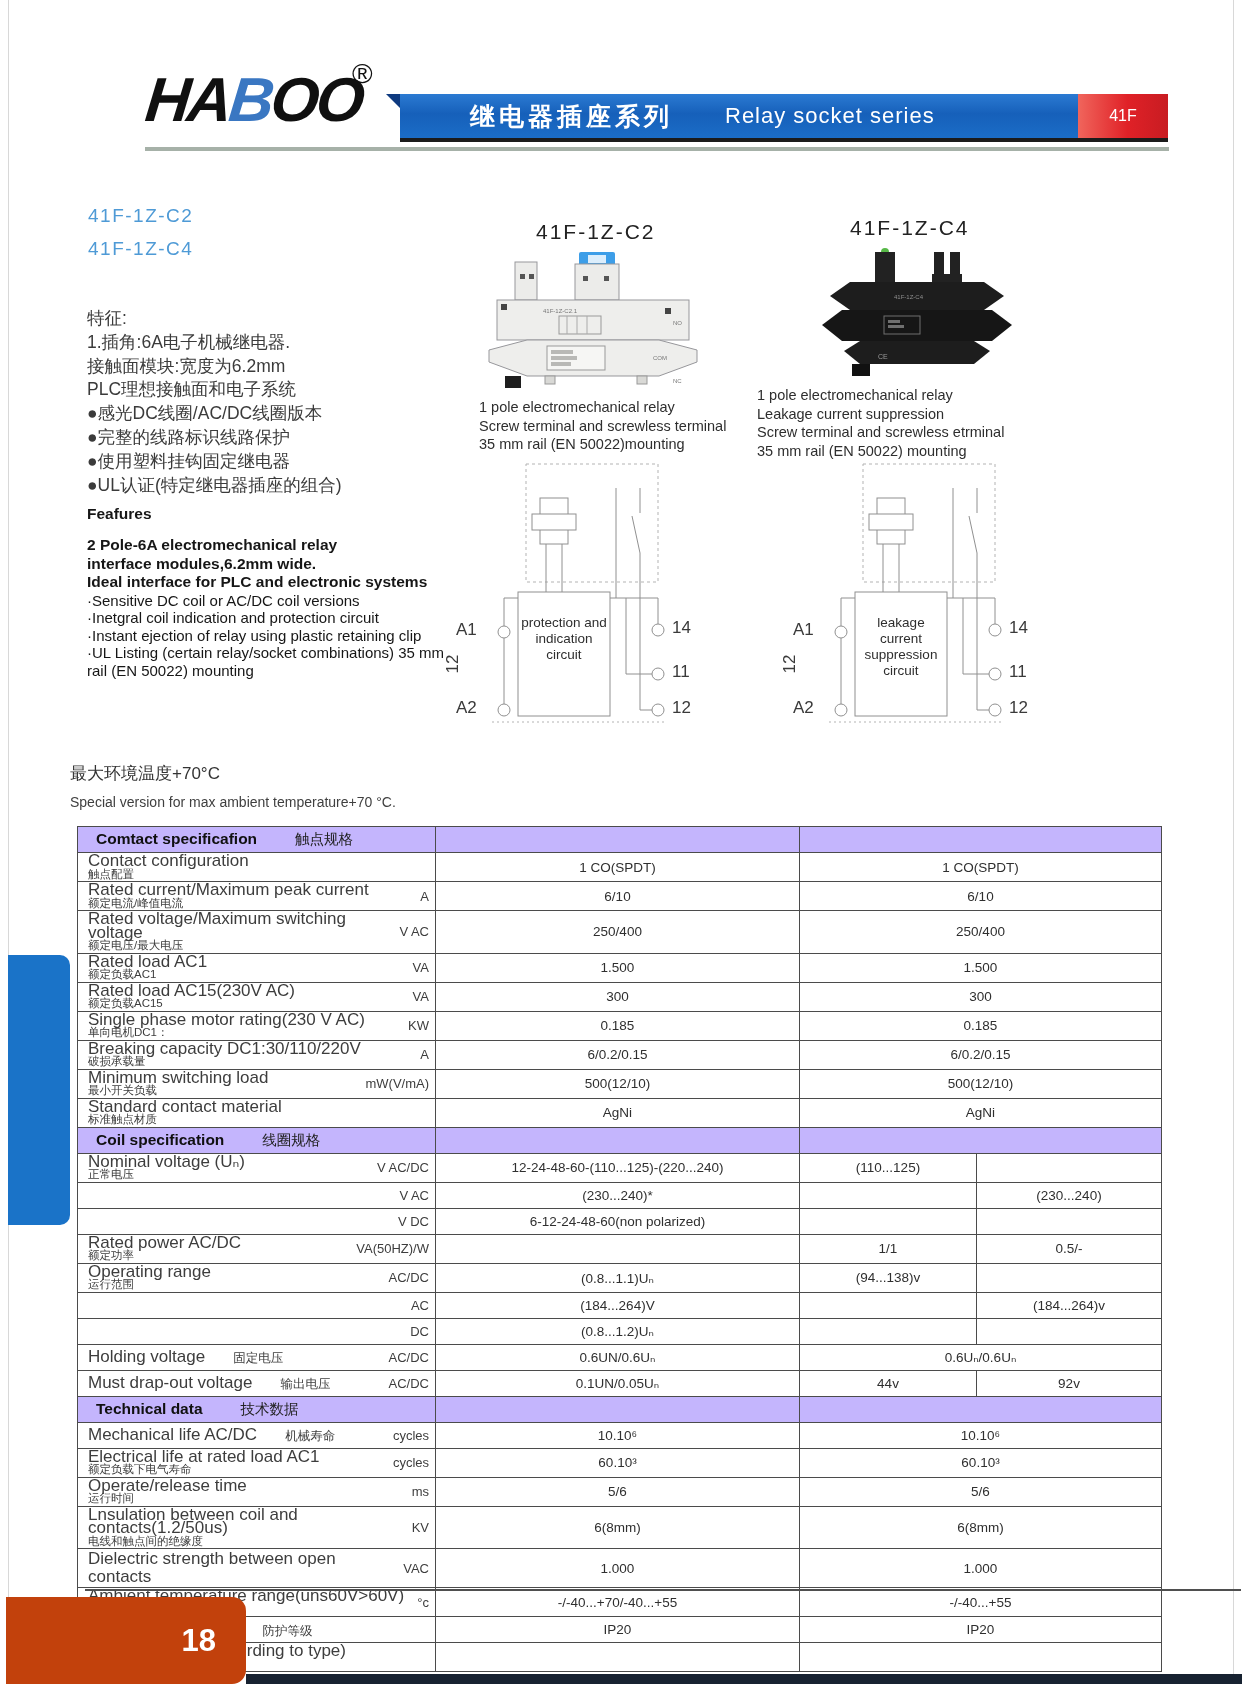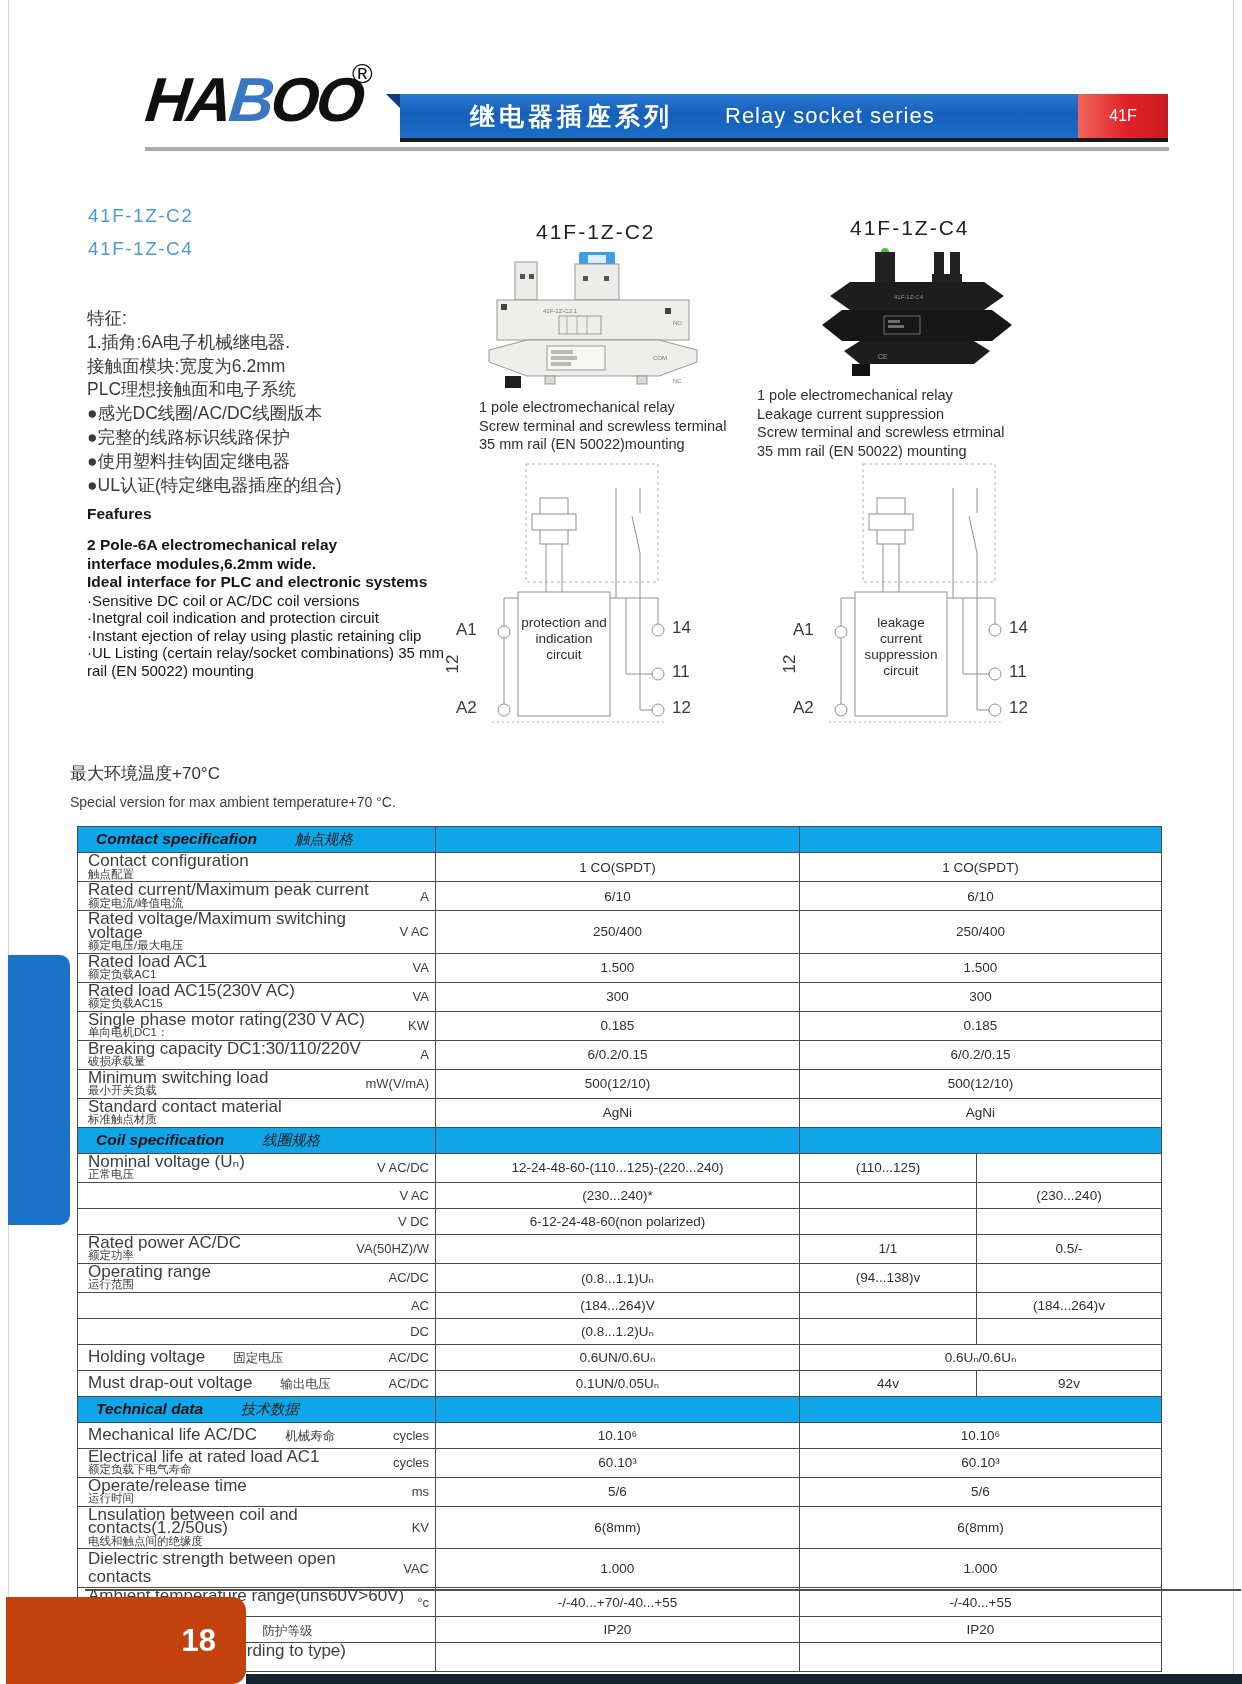--- a/index.html
+++ b/index.html
@@ -56,21 +56,21 @@
         font-size:13.5px;line-height:16px;color:#2e2e2e;}
 
   
   .amb-zh{position:absolute;left:70px;top:762px;font-size:17px;color:#333;}
   .amb-en{position:absolute;left:70px;top:794px;font-size:14px;color:#3f3f3f;}
 
   
   .spec{position:absolute;left:77px;top:826px;}
   table.spec-t{border-collapse:collapse;table-layout:fixed;width:1084px;}
   .spec-t td{border:1px solid #4b4b4b;padding:0;vertical-align:middle;height:25px;overflow:hidden;}
-  tr.sec td{background:#0ea5e9;font-style:italic;}
+  tr.sec td{background:#c4b5fd;}
   td.st{padding-left:18px;}
   .st .sen{font-weight:bold;font-size:15.5px;color:#101010;}
   .st .szh{font-size:14.5px;color:#222;margin-left:38px;}
   .lab-inner{display:flex;justify-content:space-between;align-items:center;padding:1px 6px 1px 10px;}
   .ltext .len{display:block;font-size:17px;color:#3d3d3d;line-height:13.5px;}
   .ltext .lzh{display:block;font-size:11.5px;color:#3d3d3d;line-height:12.5px;}
   .ltext.inline .len,.ltext.inline .lzh{display:inline;}
   .ltext.inline .lzh{margin-left:28px;font-size:12.5px;}
   .unit{font-size:13px;color:#3d3d3d;white-space:nowrap;}
   td.v{text-align:center;font-size:13.5px;color:#2f2f2f;}

